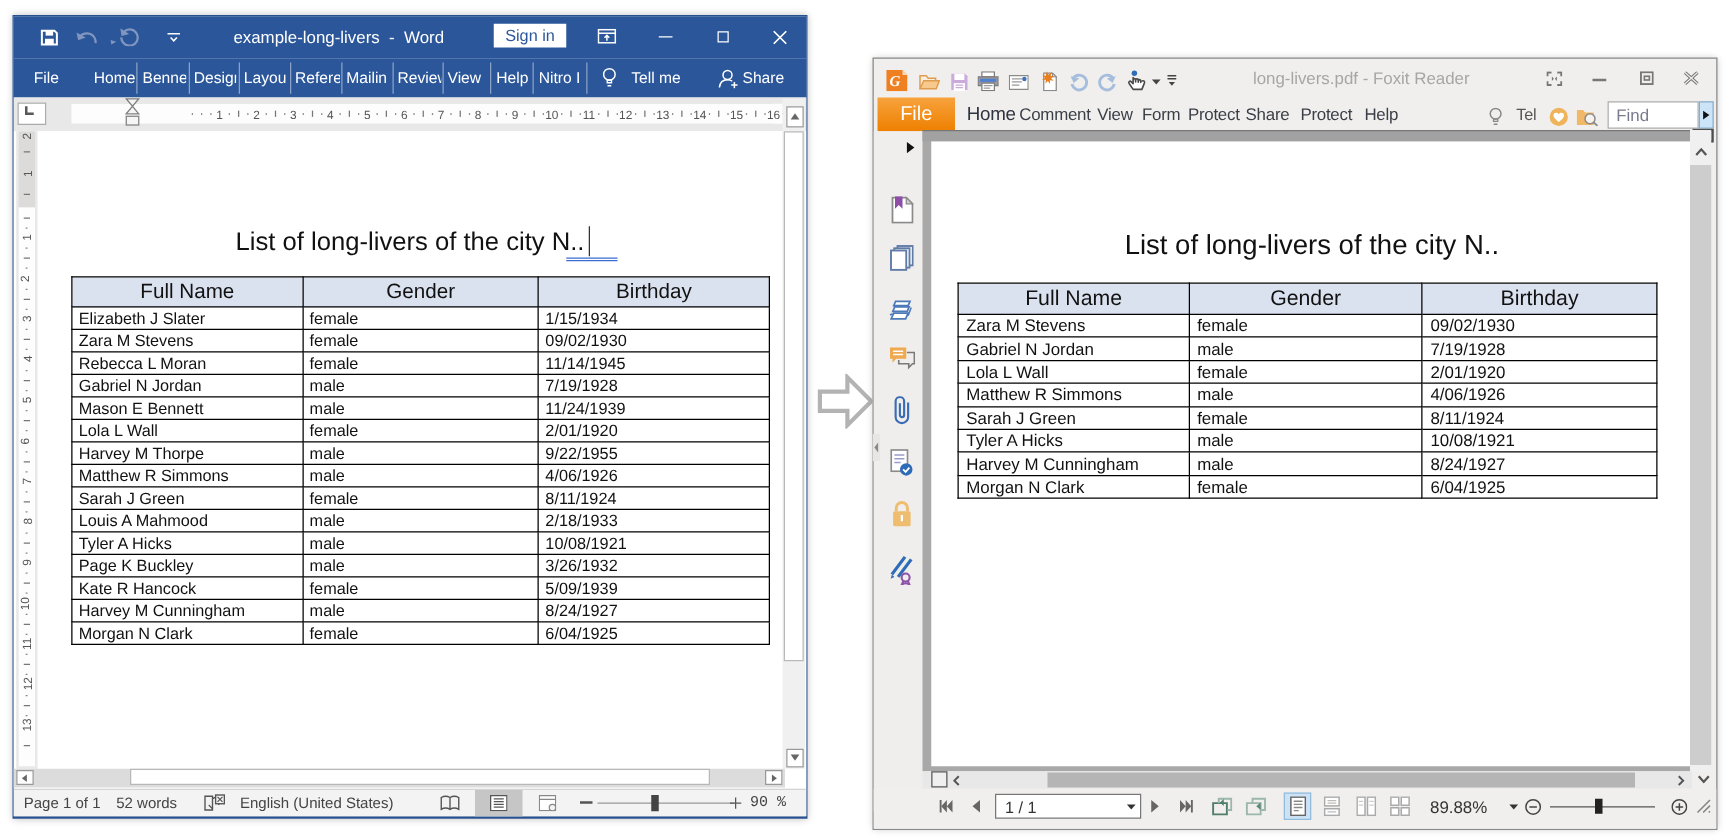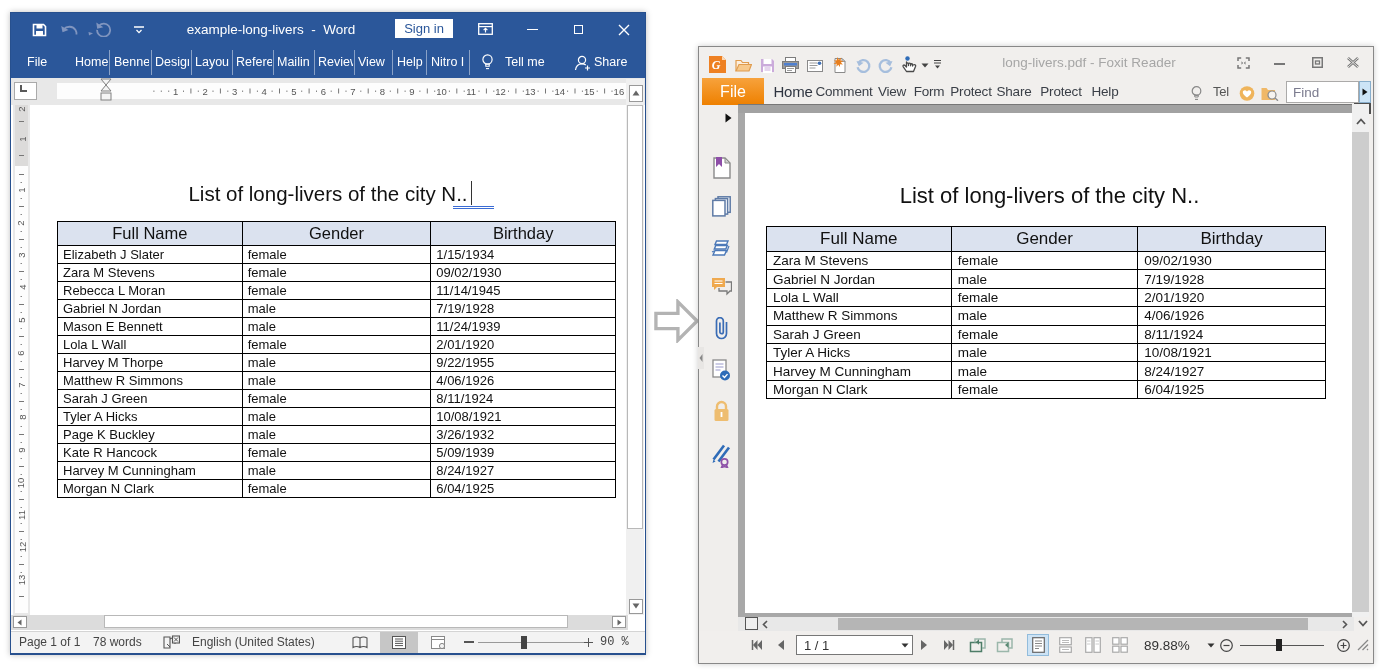--- a/index.html
+++ b/index.html
@@ -249,20 +249,25 @@
             <td>Matthew R Simmons</td>
             <td>male</td>
             <td>4/06/1926</td>
           </tr>
       <tr>
             <td>Sarah J Green</td>
             <td>female</td>
             <td>8/11/1924</td>
           </tr>
       <tr>
+            <td>Louis A Mahmood</td>
+            <td>male</td>
+            <td>2/18/1933</td>
+          </tr>
+      <tr>
             <td>Tyler A Hicks</td>
             <td>male</td>
             <td>10/08/1921</td>
           </tr>
       <tr>
             <td>Page K Buckley</td>
             <td>male</td>
             <td>3/26/1932</td>
           </tr>
       <tr>
@@ -362,21 +367,21 @@
         <path d="M4.5 0.5 V6.5 L0.5 3.5 Z" fill="#666"></path>
       </svg>
     <div class="abs" style="left:93px;top:0px;width:464px;height:13px;background:#fff;border:1px solid #b8b8b8;"></div>
     <div class="abs" style="left:601px;top:1px;width:14px;height:12px;background:#fff;border:1px solid #999;"></div>
     <svg class="icon" style="left:606px;top:4px" width="5" height="7" viewBox="0 0 5 7">
         <path d="M0.5 0.5 V6.5 L4.5 3.5 Z" fill="#666"></path>
       </svg>
   </div>
   <div id="w-status">
     <div class="abs" style="left:8px;top:3px;">Page 1 of 1</div>
-    <div class="abs" style="left:82px;top:3px;">78 words</div>
+    <div class="abs" style="left:82px;top:3px;">52 words</div>
     <svg class="icon" style="left:152px;top:3px" width="17" height="15" viewBox="0 0 17 15">
       <path d="M1 2 h6 v11 h-6 z" fill="none" stroke="#555" stroke-width="1.1"></path>
       <path d="M7 4 q3 -2 5 0 v5" fill="none" stroke="#555" stroke-width="1.1"></path>
       <rect x="9.5" y="1" width="7" height="7" fill="#f3f3f3" stroke="#555" stroke-width="1.1"></rect>
       <path d="M11 2.5 l4 4 m0 -4 l-4 4" stroke="#555" stroke-width="1"></path>
       <path d="M4 9 l3 3" stroke="#555" stroke-width="1"></path>
     </svg>
     <div class="abs" style="left:181px;top:3px;">English (United States)</div>
     <svg class="icon" style="left:341px;top:4px" width="16" height="13" viewBox="0 0 16 13">
       <path d="M8 2 C6 0.8 3 0.8 1 2 V11.5 C3 10.3 6 10.3 8 11.5 C10 10.3 13 10.3 15 11.5 V2 C13 0.8 10 0.8 8 2 Z M8 2 V11.5" fill="none" stroke="#555" stroke-width="1.1"></path>

